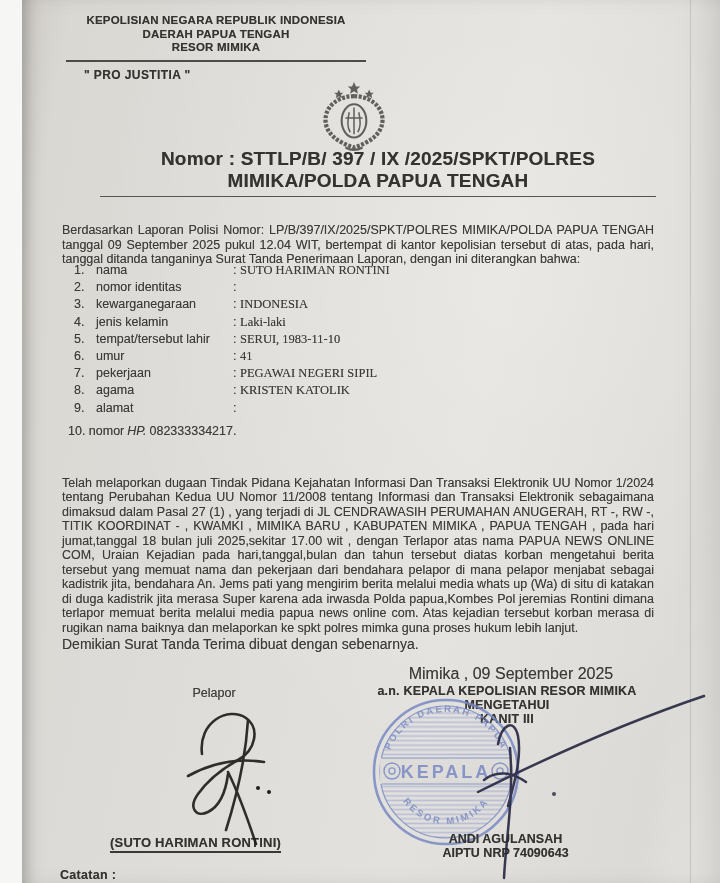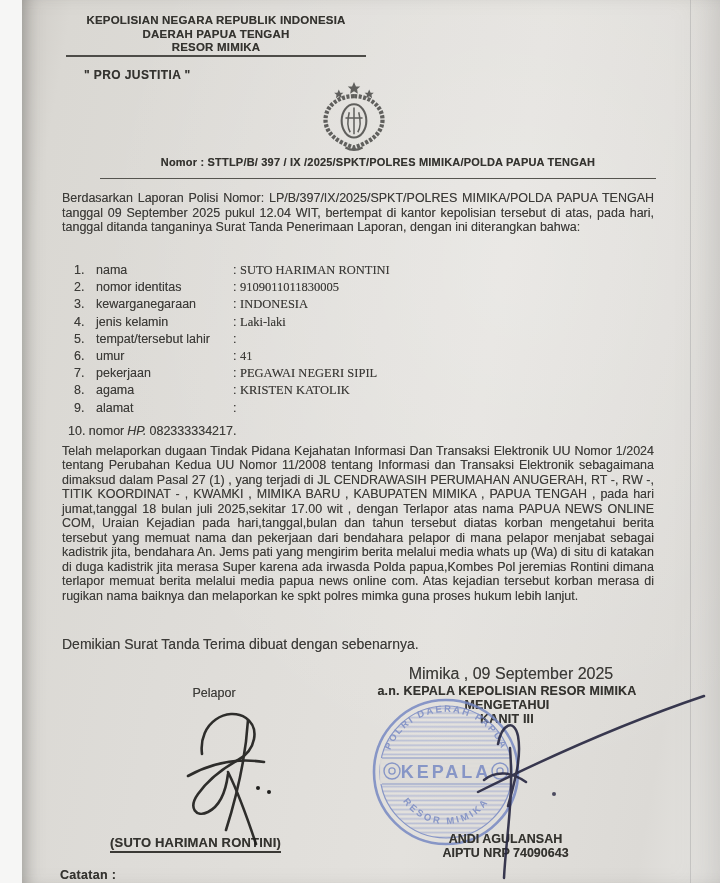--- a/index.html
+++ b/index.html
@@ -14,28 +14,28 @@
     background:
       radial-gradient(ellipse at 70% 30%, rgba(255,255,255,.25), rgba(0,0,0,0) 60%),
       linear-gradient(100deg,#cfccc7 0%,#dad8d3 6%,#dedcd8 30%,#e3e1dd 62%,#dcdad6 90%,#e6e5e2 100%);
     box-shadow:inset 14px 0 18px -12px rgba(90,88,84,.55), inset -30px 0 40px -30px rgba(120,118,114,.35);
   }
   .paper-edge{position:absolute;top:0;bottom:0;left:690px;width:1px;background:rgba(120,120,125,.25);}
   .abs{position:absolute;}
   .ink{color:#3c3b38;text-shadow:0 0 .6px rgba(70,68,64,.55);}
   .bold{font-weight:700;color:#34332f;}
   .center{text-align:center;}
-  .just{text-align:justify;}
+  .just{text-align:justify;margin-top:32px;}
   .header-block{left:66px;top:14px;width:300px;font-size:11.5px;line-height:13.5px;letter-spacing:.2px;
-    border-bottom:2px solid #4d4c48;}
+    padding-bottom:5px;border-bottom:2px solid #4d4c48;}
   .motto{left:84px;top:68px;font-size:12px;letter-spacing:.4px;}
   .emblem{left:308px;top:80px;width:92px;height:76px;filter:blur(.3px);opacity:.88;}
   .title-wrap{left:100px;top:147px;width:556px;}
   .title-line{font-size:15px;letter-spacing:.5px;border-bottom:2px solid #4d4c48;padding-bottom:1px;}
-  .nomor-line{font-size:11px;letter-spacing:.2px;border-bottom:1.5px solid #55544f;padding-bottom:10px;padding-top:1px;margin-top:8px;}
+  .nomor-line{font-size:19px;letter-spacing:.2px;border-bottom:1.5px solid #55544f;padding-bottom:4px;padding-top:1px;}
   .intro{left:62px;top:191px;width:592px;font-size:12.5px;line-height:14.6px;}
   .idlist{left:74px;top:262px;width:586px;font-size:12.5px;line-height:17.2px;}
   .idrow{display:flex;}
   .idrow .no{width:22px;flex:none;}
   .idrow .lab{width:137px;flex:none;}
   .idrow .col{width:7px;flex:none;}
   .idrow .val{flex:1;white-space:pre-line;font-family:Liberation Serif, serif;}
   .idrow.addr .val{line-height:14.6px;padding-top:1.3px;}
   .phone-row{left:68px;top:424px;font-size:12.5px;}
   .phone-row .hp{font-style:italic;margin:0 3px 0 3px;}
@@ -90,38 +90,38 @@
     <div class="idrow">
       <span class="no">1.</span>
       <span class="lab">nama</span>
       <span class="col">:</span>
       <span class="val">SUTO HARIMAN RONTINI</span>
     </div>
     <div class="idrow">
       <span class="no">2.</span>
       <span class="lab">nomor identitas</span>
       <span class="col">:</span>
-      <span class="val">9109011011830005</span>
     </div>
     <div class="idrow">
       <span class="no">3.</span>
       <span class="lab">kewarganegaraan</span>
       <span class="col">:</span>
       <span class="val">INDONESIA</span>
     </div>
     <div class="idrow">
       <span class="no">4.</span>
       <span class="lab">jenis kelamin</span>
       <span class="col">:</span>
       <span class="val">Laki-laki</span>
     </div>
     <div class="idrow">
       <span class="no">5.</span>
       <span class="lab">tempat/tersebut lahir</span>
       <span class="col">:</span>
+      <span class="val">SERUI, 1983-11-10</span>
     </div>
     <div class="idrow">
       <span class="no">6.</span>
       <span class="lab">umur</span>
       <span class="col">:</span>
       <span class="val">41</span>
     </div>
     <div class="idrow">
       <span class="no">7.</span>
       <span class="lab">pekerjaan</span>

